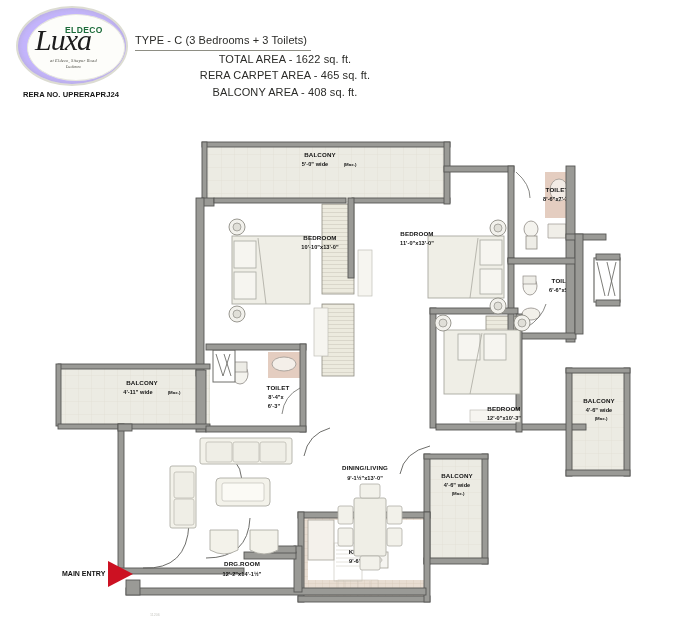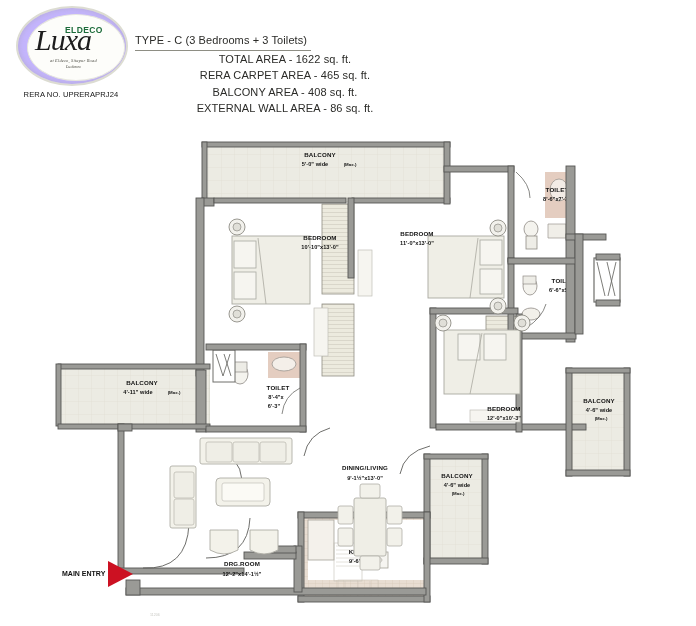--- a/index.html
+++ b/index.html
@@ -19,21 +19,21 @@
   .logo-eldeco{position:absolute;left:47px;top:17px;font-size:8.5px;font-weight:bold;
       letter-spacing:.4px;color:#1c6b3a;font-family:Liberation Sans, sans-serif;}
   .logo-luxa{position:absolute;left:17px;top:17px;font-size:30px;line-height:30px;
       font-family:"Liberation Serif",serif;font-style:italic;color:#1d1d1d;
       letter-spacing:-1px;}
   .logo-sub1{position:absolute;left:32px;top:50px;font-size:4.4px;color:#4a4a42;
       font-family:"Liberation Serif",serif;font-style:italic;letter-spacing:.2px;}
   .logo-sub2{position:absolute;left:48px;top:56px;font-size:4.2px;color:#4a4a42;
       font-family:"Liberation Serif",serif;font-style:italic;}
   .logo-rera{position:absolute;left:0px;top:86px;width:118px;text-align:center;
-      font-size:7.6px;font-weight:normal;color:#151515;letter-spacing:.1px;}
+      font-size:7.6px;font-weight:bold;color:#151515;letter-spacing:.1px;}
 
   #spec-list{position:absolute;left:135px;top:30px;width:300px;}
   .spec-line{font-size:11px;color:#2b2b28;letter-spacing:.1px;
       line-height:16.6px;white-space:nowrap;font-family:"Liberation Sans",sans-serif;text-align:center;}
   .spec-line.first{padding-bottom:1px;border-bottom:1px solid #8e8e84;
       display:inline-block;padding-right:4px;}
 
   
   #plan{position:absolute;left:0;top:128px;width:696px;height:498px;}
   #plan svg{display:block;}
@@ -60,21 +60,20 @@
       <div class="logo-sub2">Lucknow</div>
     </div>
     <div class="logo-rera">RERA NO. UPRERAPRJ24</div>
   </div>
 
   <div id="spec-list">
     <div class="spec-line first">TYPE - C (3 Bedrooms + 3 Toilets)</div>
     <div class="spec-line">TOTAL AREA - 1622 sq. ft.</div>
     <div class="spec-line">RERA CARPET AREA - 465 sq. ft.</div>
     <div class="spec-line">BALCONY AREA - 408 sq. ft.</div>
-    <div class="spec-line">EXTERNAL WALL AREA - 86 sq. ft.</div>
   </div>
 
 </div>
 
 <div id="plan">
 <svg width="696" height="498" viewBox="0 0 696 498" xmlns="http://www.w3.org/2000/svg">
   <defs>
     <pattern id="tileGrid" width="13" height="13" patternUnits="userSpaceOnUse">
       <rect width="13" height="13" fill="#ecebe3"></rect>
       <path d="M0 0H13M0 0V13" stroke="#dedcd1" stroke-width="0.7"></path>

